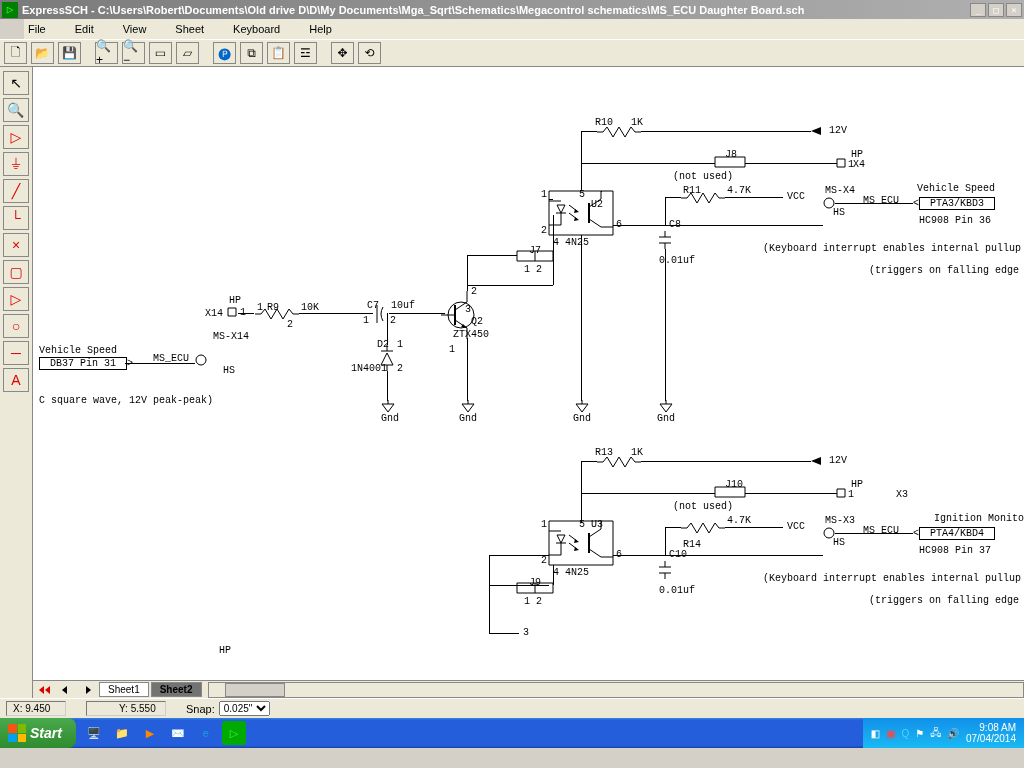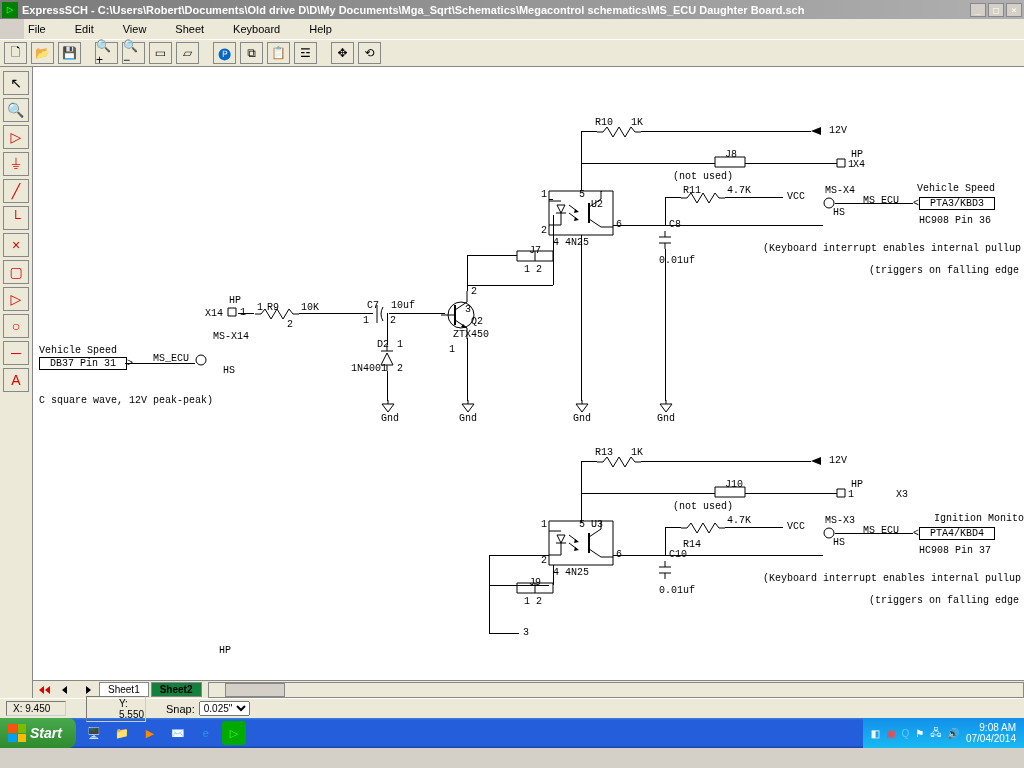--- a/index.html
+++ b/index.html
@@ -20,21 +20,21 @@
   .sb-btn { width:26px; height:24px; border:1px solid #888; background:#ece9d8; display:flex; align-items:center; justify-content:center; font-size:14px; }
   .canvas-wrap { flex:1; display:flex; flex-direction:column; background:#fff; }
   .canvas { flex:1; background:#fff; position:relative; overflow:hidden;
     background-image: radial-gradient(circle, #b8b8b8 0.5px, transparent 0.5px);
     background-size: 10px 10px; }
   .sch { position:absolute; font-family: 'Courier New', monospace; font-size:10px; color:#000; }
   .wire { position:absolute; background:#000; }
   .bottom-tabs { height:18px; background:#ece9d8; display:flex; align-items:center; border-top:1px solid #888; }
   .tabmark { width:14px; height:14px; margin:0 4px; }
   .tab { padding:1px 8px; border:1px solid #888; background:#fff; font-size:10px; margin-right:2px; }
-  .tab.active { background:#15803d; font-weight:bold; }
+  .tab.active { background:#737373; font-weight:bold; }
   .statusbar { height:20px; background:#ece9d8; display:flex; align-items:center; border-top:1px solid #fff; padding:0 6px; gap:20px; }
   .statusbar .cell { border:1px inset #ccc; padding:1px 6px; font-size:10px; }
   .snap { display:flex; align-items:center; gap:4px; }
   .snap select { font-size:10px; }
   .taskbar { height:30px; background: linear-gradient(to bottom, #3a81dd, #245edb 8%, #245edb 92%, #1941a5); display:flex; align-items:center; }
   .start { height:30px; padding:0 14px 0 8px; background: linear-gradient(to bottom, #49a94d, #2e8b2e); color:white; font-weight:bold; font-style:italic; display:flex; align-items:center; font-size:14px; border-radius:0 8px 8px 0; }
   .start .winlogo { width:18px; height:18px; margin-right:4px; display:grid; grid-template-columns:1fr 1fr; grid-template-rows:1fr 1fr; gap:1px;}
   .start .winlogo div{ }
   .ql { display:flex; gap:4px; margin-left:6px; }
   .ql-btn { width:24px; height:24px; display:flex; align-items:center; justify-content:center; border-radius:3px; }
@@ -420,21 +420,21 @@
       <div class="tab active">Sheet2</div>
       <div class="hscroll">
           <div class="thumb"></div>
         </div>
     </div>
   </div>
 </div>
 
 <div class="statusbar">
   <div class="cell" style="width:60px;">X: 9.450</div>
-  <div class="cell" style="width:60px;padding-left:32px;">Y: 5.550</div>
+  <div class="cell" style="width:80px;padding-left:32px;">Y: 5.550</div>
   <div class="snap">
     <span>Snap:</span>
     <select><option>0.025"</option></select>
   </div>
 </div>
 
 <div class="taskbar">
   <div class="start">
     <div class="winlogo">
       <div style="background:#f65314"></div>

